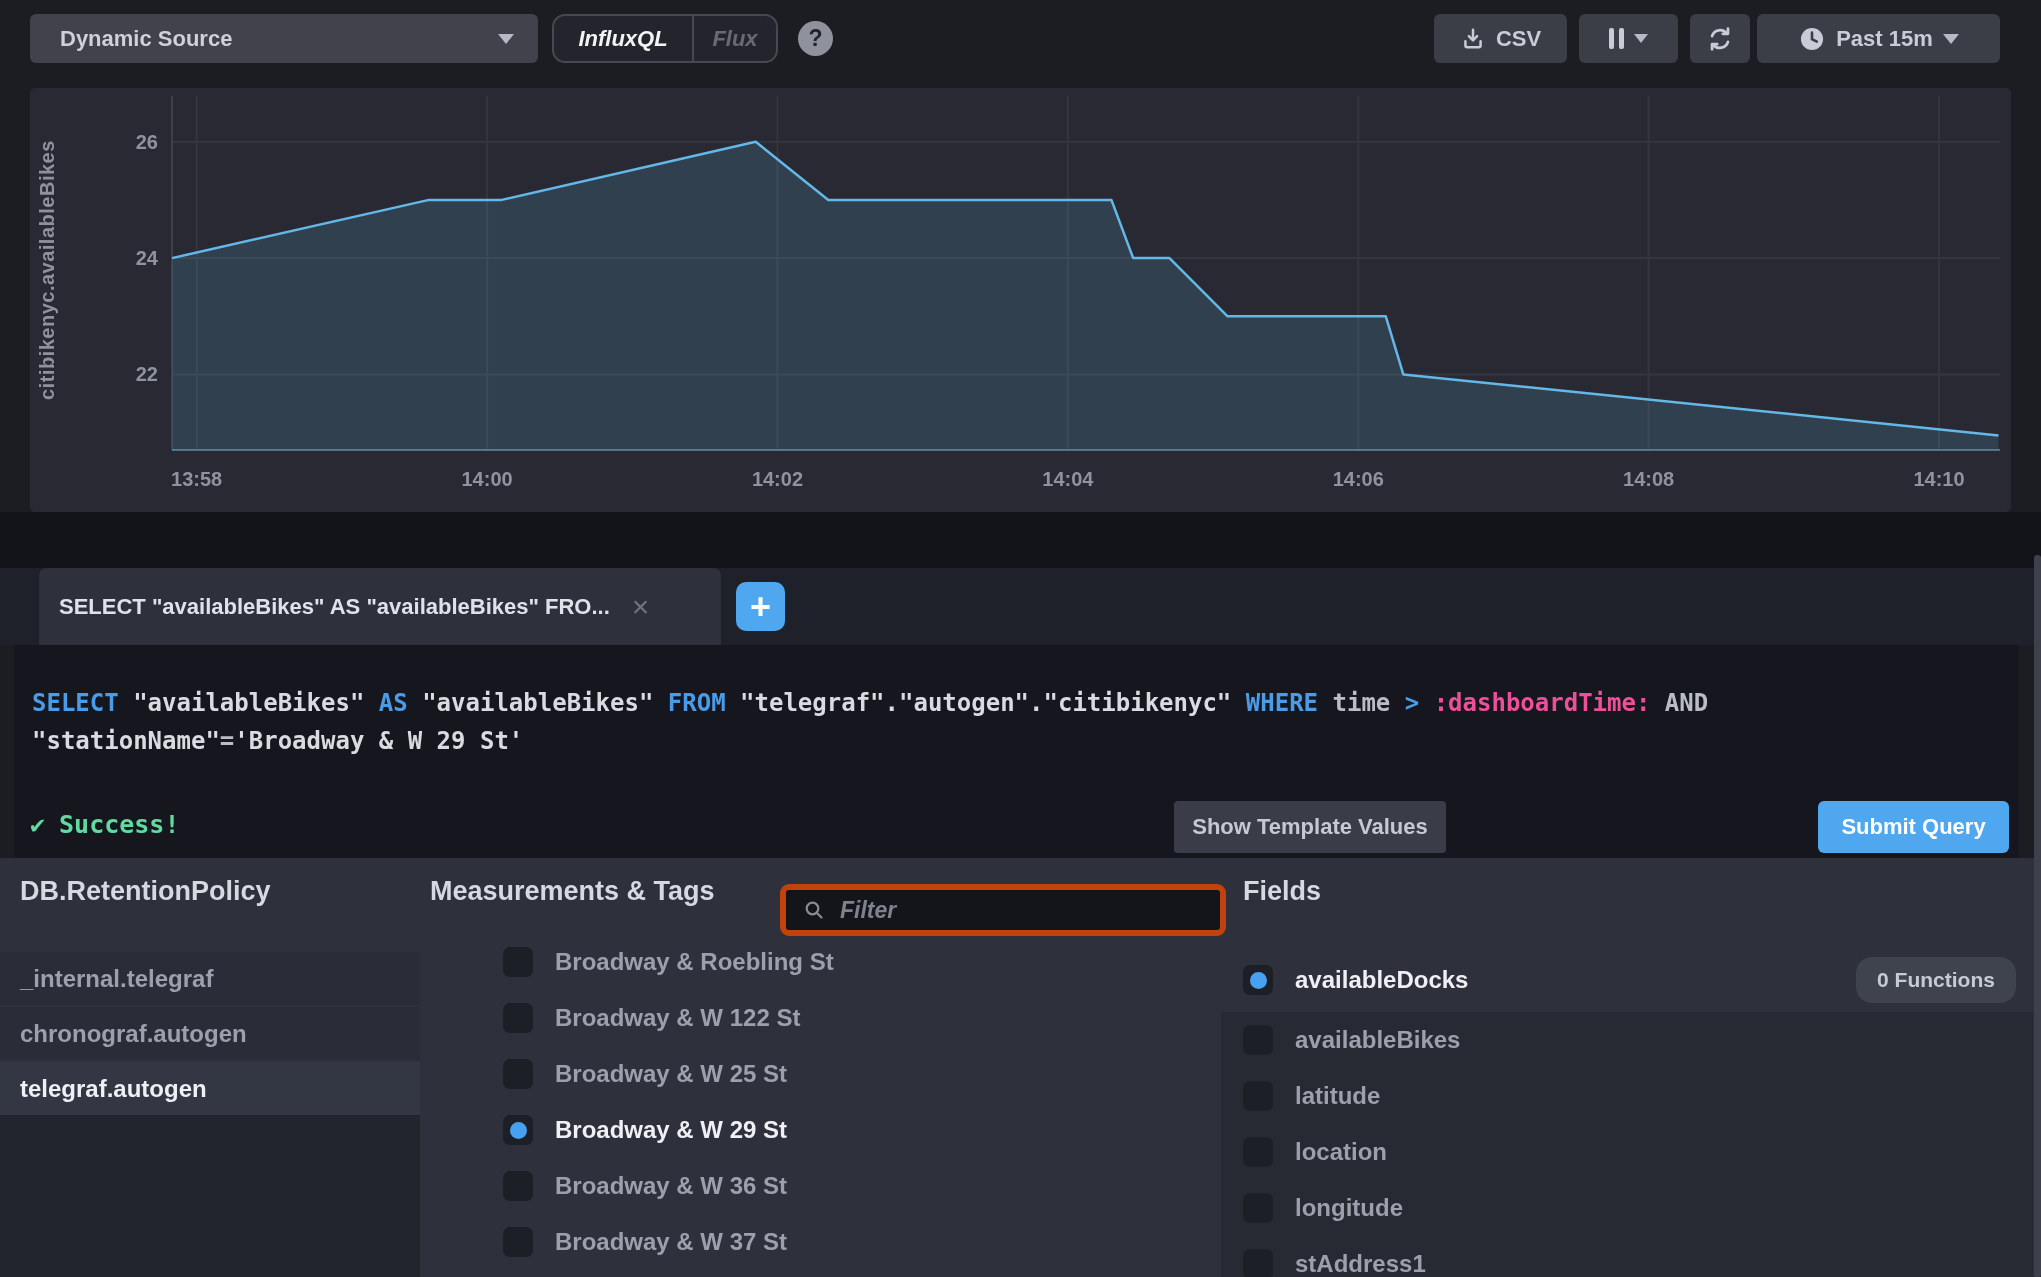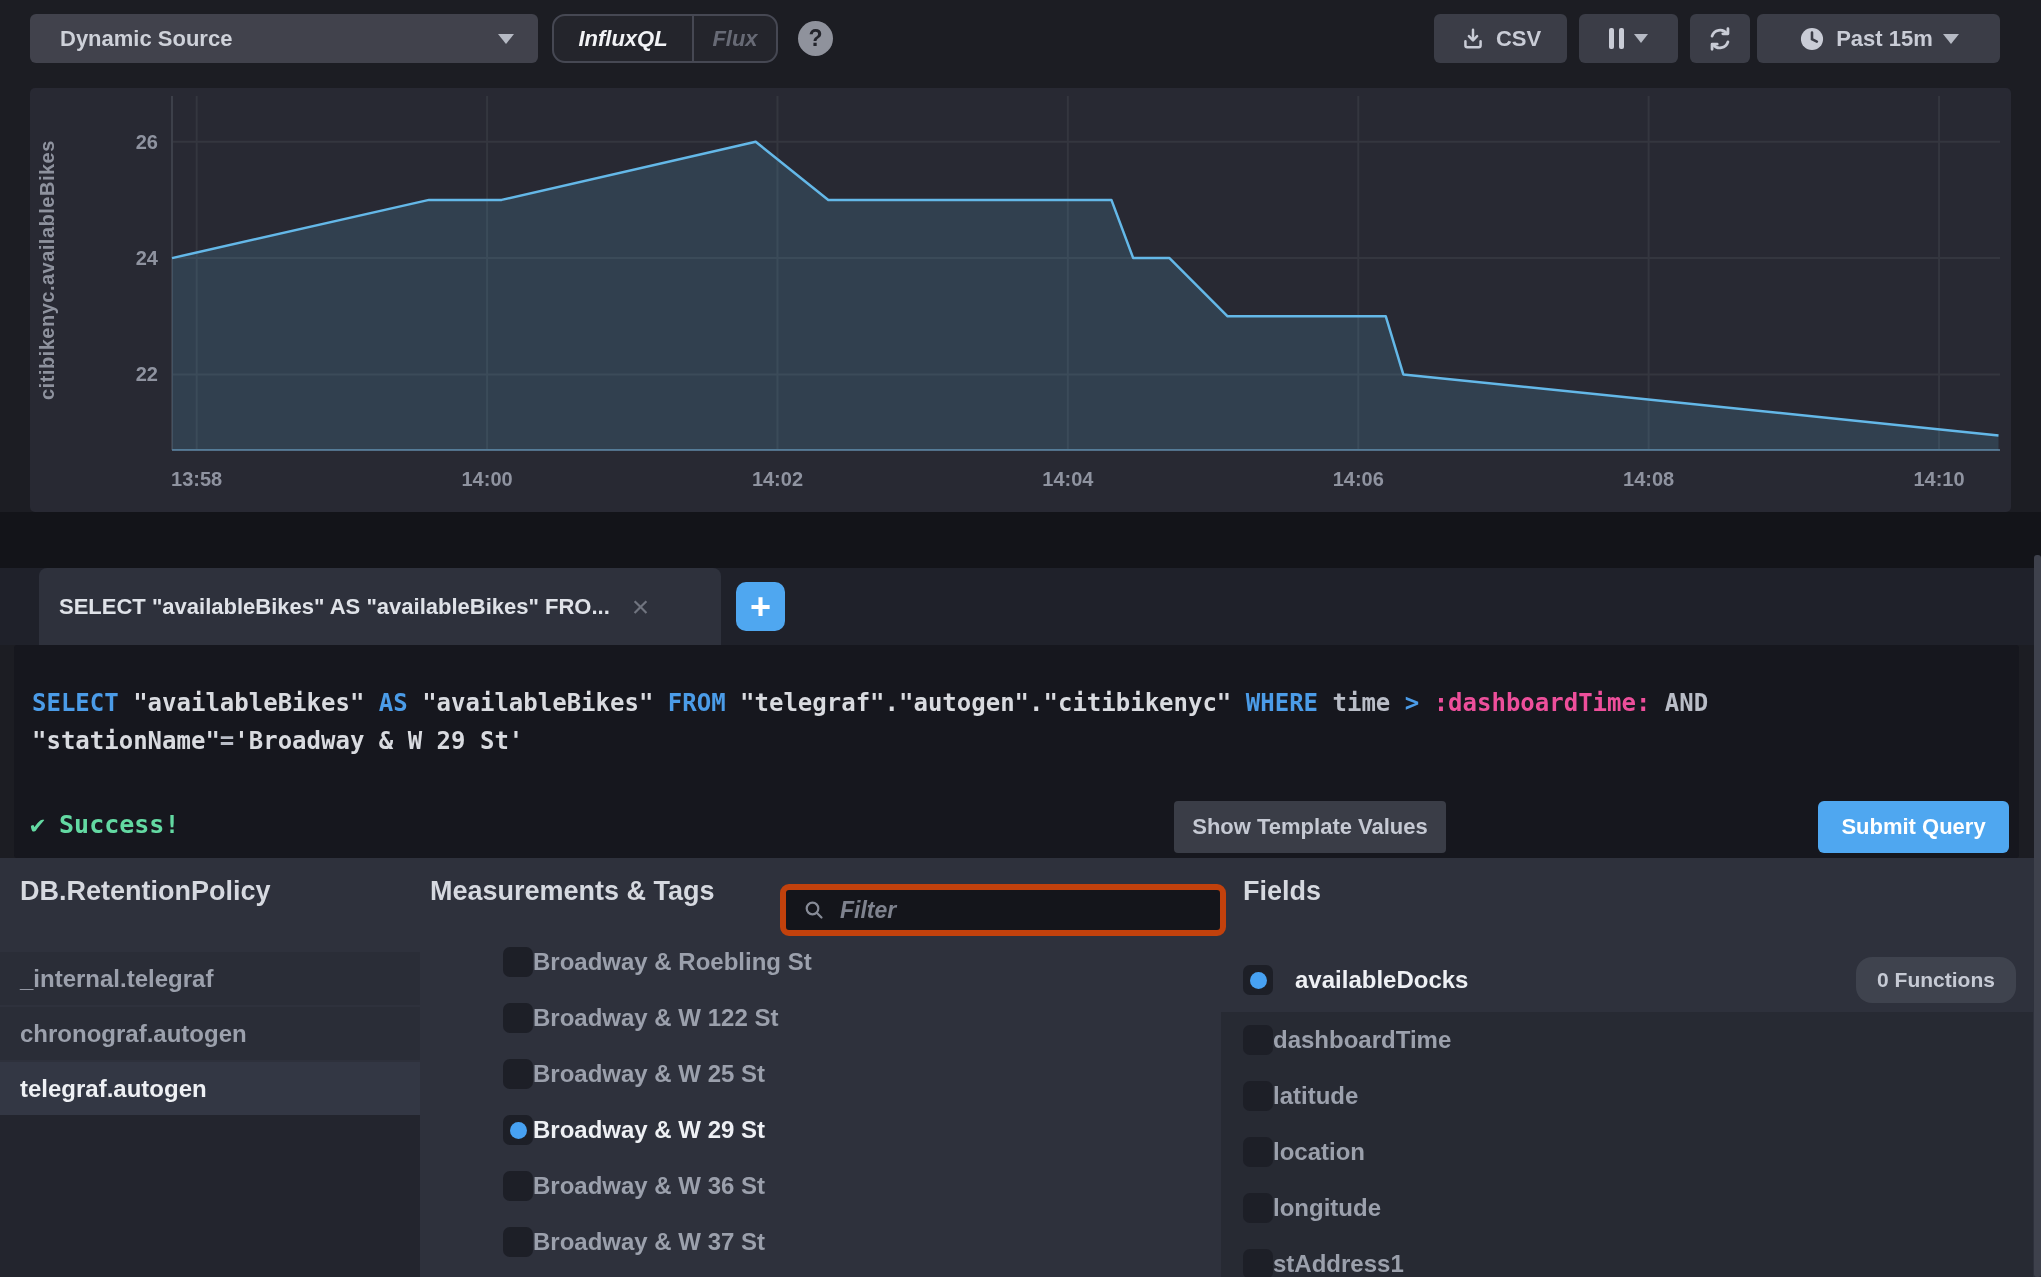--- a/index.html
+++ b/index.html
@@ -72,21 +72,21 @@
   .db-row.sel{background:#333744;color:#eef0f4;font-weight:bold;}
   #db-empty{left:0;top:1115px;width:420px;height:162px;background:#23252e;}
 
   #filter-box{left:744px;top:884px;width:446px;height:52px;background:#14151b;border:6px solid #c2410c;
         border-radius:9px;box-sizing:border-box;display:flex;align-items:center;padding:0 16px;gap:12px;margin-left:36px;}
   #filter-input{flex:1;background:transparent;border:none;outline:none;color:#c9ccd6;
         font-style:italic;font-size:23px;font-weight:600;font-family:"Liberation Sans",sans-serif;}
   #filter-input::placeholder{color:#7e828e;}
 
   #meas-list{left:420px;top:934px;width:790px;}
-  .check-row{height:56px;display:flex;align-items:center;cursor:pointer;}
+  .check-row{height:56px;display:flex;align-items:center;gap:22px;cursor:pointer;}
   #meas-list .check-row{padding-left:83px;}
   .checkbox{width:30px;height:30px;border-radius:7px;background:#1d1f27;flex:0 0 auto;
         display:flex;align-items:center;justify-content:center;}
   .checkbox .dot{width:17px;height:17px;border-radius:50%;background:#47a1f2;display:none;}
   .check-row.sel .checkbox .dot{display:block;}
   .check-row .lbl{color:#9ba0ac;font-weight:600;font-size:24px;}
   .check-row.sel .lbl{color:#eef0f4;font-weight:bold;}
 
   #field-selected-row{left:1221px;top:952px;width:812px;height:56px;display:flex;align-items:center;
         gap:22px;padding-left:22px;box-sizing:border-box;cursor:pointer;}
@@ -250,21 +250,21 @@
   <div class="abs check-row sel" id="field-selected-row">
     <span class="checkbox">
         <span class="dot"></span>
       </span>
     <span class="lbl">availableDocks</span>
     <span id="functions-btn">0 Functions</span>
   </div>
   <div class="abs" id="fields-block">
       <div class="check-row">
         <span class="checkbox"></span>
-        <span class="lbl">dashboardTime</span>
+        <span class="lbl">availableBikes</span>
       </div>
       <div class="check-row">
         <span class="checkbox"></span>
         <span class="lbl">latitude</span>
       </div>
       <div class="check-row">
         <span class="checkbox"></span>
         <span class="lbl">location</span>
       </div>
       <div class="check-row">

